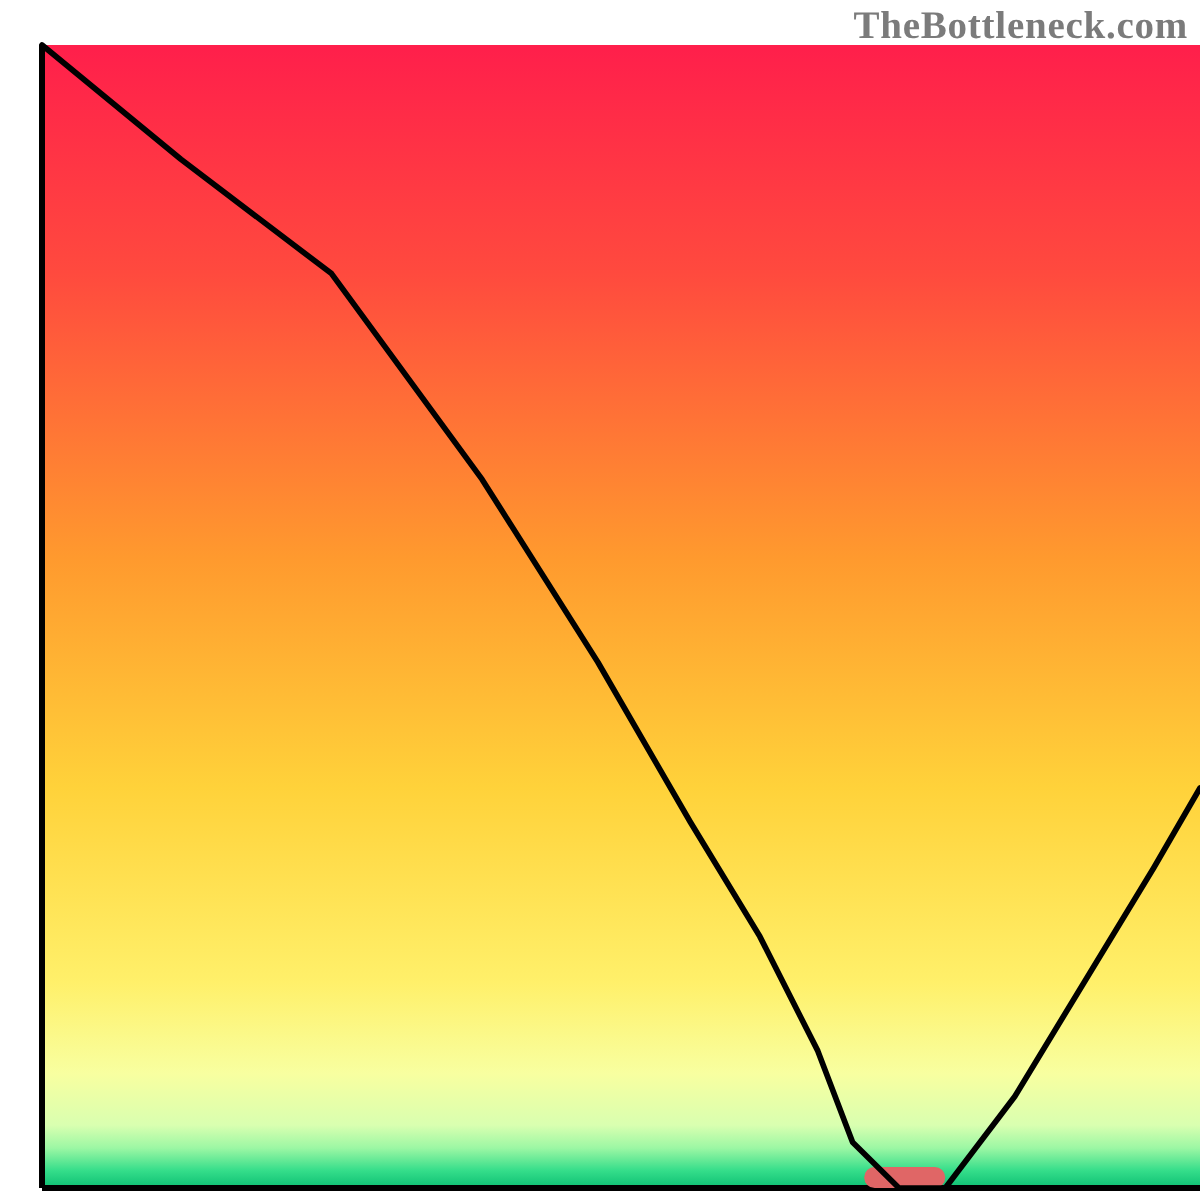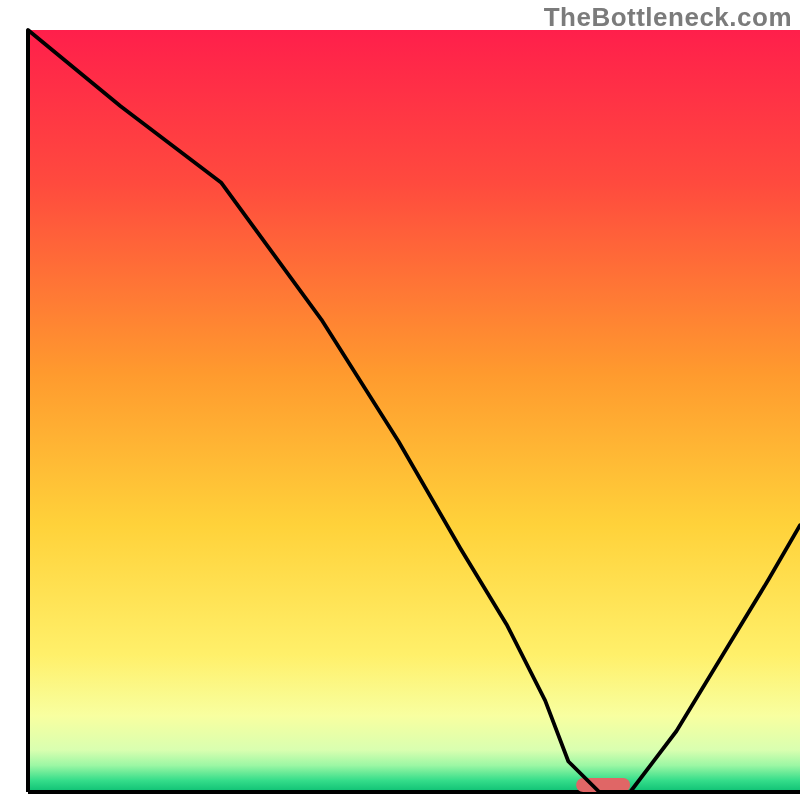--- a/index.html
+++ b/index.html
@@ -12,21 +12,21 @@
   }
   .frame {
     position: relative;
     width: 800px;
     height: 800px;
   }
   .watermark {
     position: absolute;
     top: 2px;
     right: 8px;
-    font-family: Liberation Sans, sans-serif;
+    font-family: Liberation Serif, serif;
     font-size: 26px;
     font-weight: 600;
     color: #7b7b7b;
     letter-spacing: 0.5px;
     z-index: 5;
   }
   svg {
     display: block;
   }
 </style>

